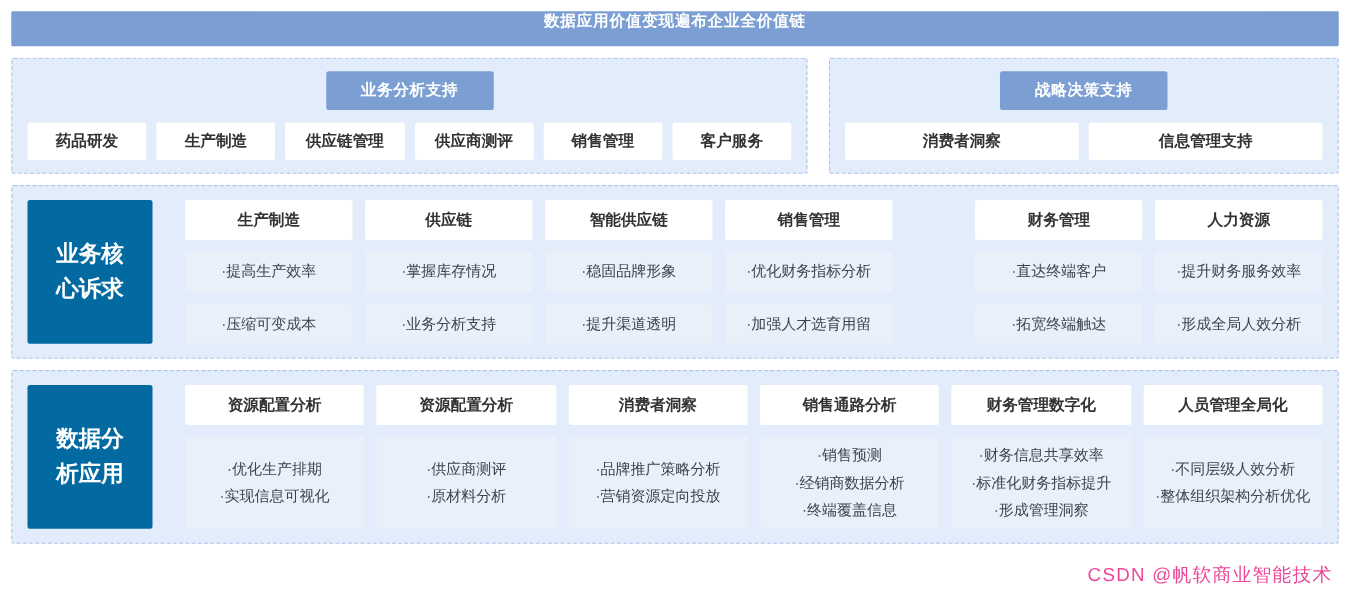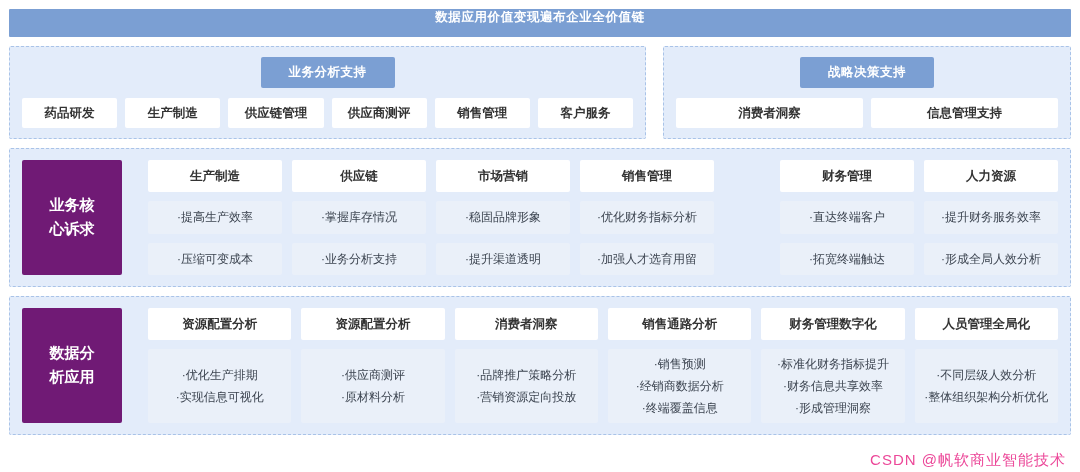--- a/index.html
+++ b/index.html
@@ -102,23 +102,23 @@
     box-sizing: border-box;
     display: flex;
     align-items: stretch;
     padding: 11px 12px;
   }
   .row3 { height: 139px; }
   .row4 { height: 139px; }
 
   .side-label {
     width: 100px;
-    background: #701a75;
+    background: #0369a1;
     color: #ffffff;
-    font-size: 15px;
+    font-size: 18px;
     font-weight: bold;
     line-height: 1.55;
     border-radius: 2px;
     display: flex;
     align-items: center;
     justify-content: center;
     text-align: center;
     flex: none;
     white-space: pre-line;
     font-family: Liberation Serif, serif;
@@ -238,21 +238,21 @@
         <div class="col-head">供应链</div>
         <div class="sub">
             <span>·掌握库存情况</span>
           </div>
         <div class="sub">
             <span>·业务分析支持</span>
           </div>
       </div>
 
       <div class="col">
-        <div class="col-head">市场营销</div>
+        <div class="col-head">智能供应链</div>
         <div class="sub">
             <span>·稳固品牌形象</span>
           </div>
         <div class="sub">
             <span>·提升渠道透明</span>
           </div>
       </div>
 
       <div class="col">
         <div class="col-head">销售管理</div>
@@ -323,22 +323,22 @@
         <div class="sub">
           <span>·销售预测</span>
           <span>·经销商数据分析</span>
           <span>·终端覆盖信息</span>
         </div>
       </div>
 
       <div class="col">
         <div class="col-head">财务管理数字化</div>
         <div class="sub">
+          <span>·财务信息共享效率</span>
           <span>·标准化财务指标提升</span>
-          <span>·财务信息共享效率</span>
           <span>·形成管理洞察</span>
         </div>
       </div>
 
       <div class="col">
         <div class="col-head">人员管理全局化</div>
         <div class="sub">
           <span>·不同层级人效分析</span>
           <span>·整体组织架构分析优化</span>
         </div>

